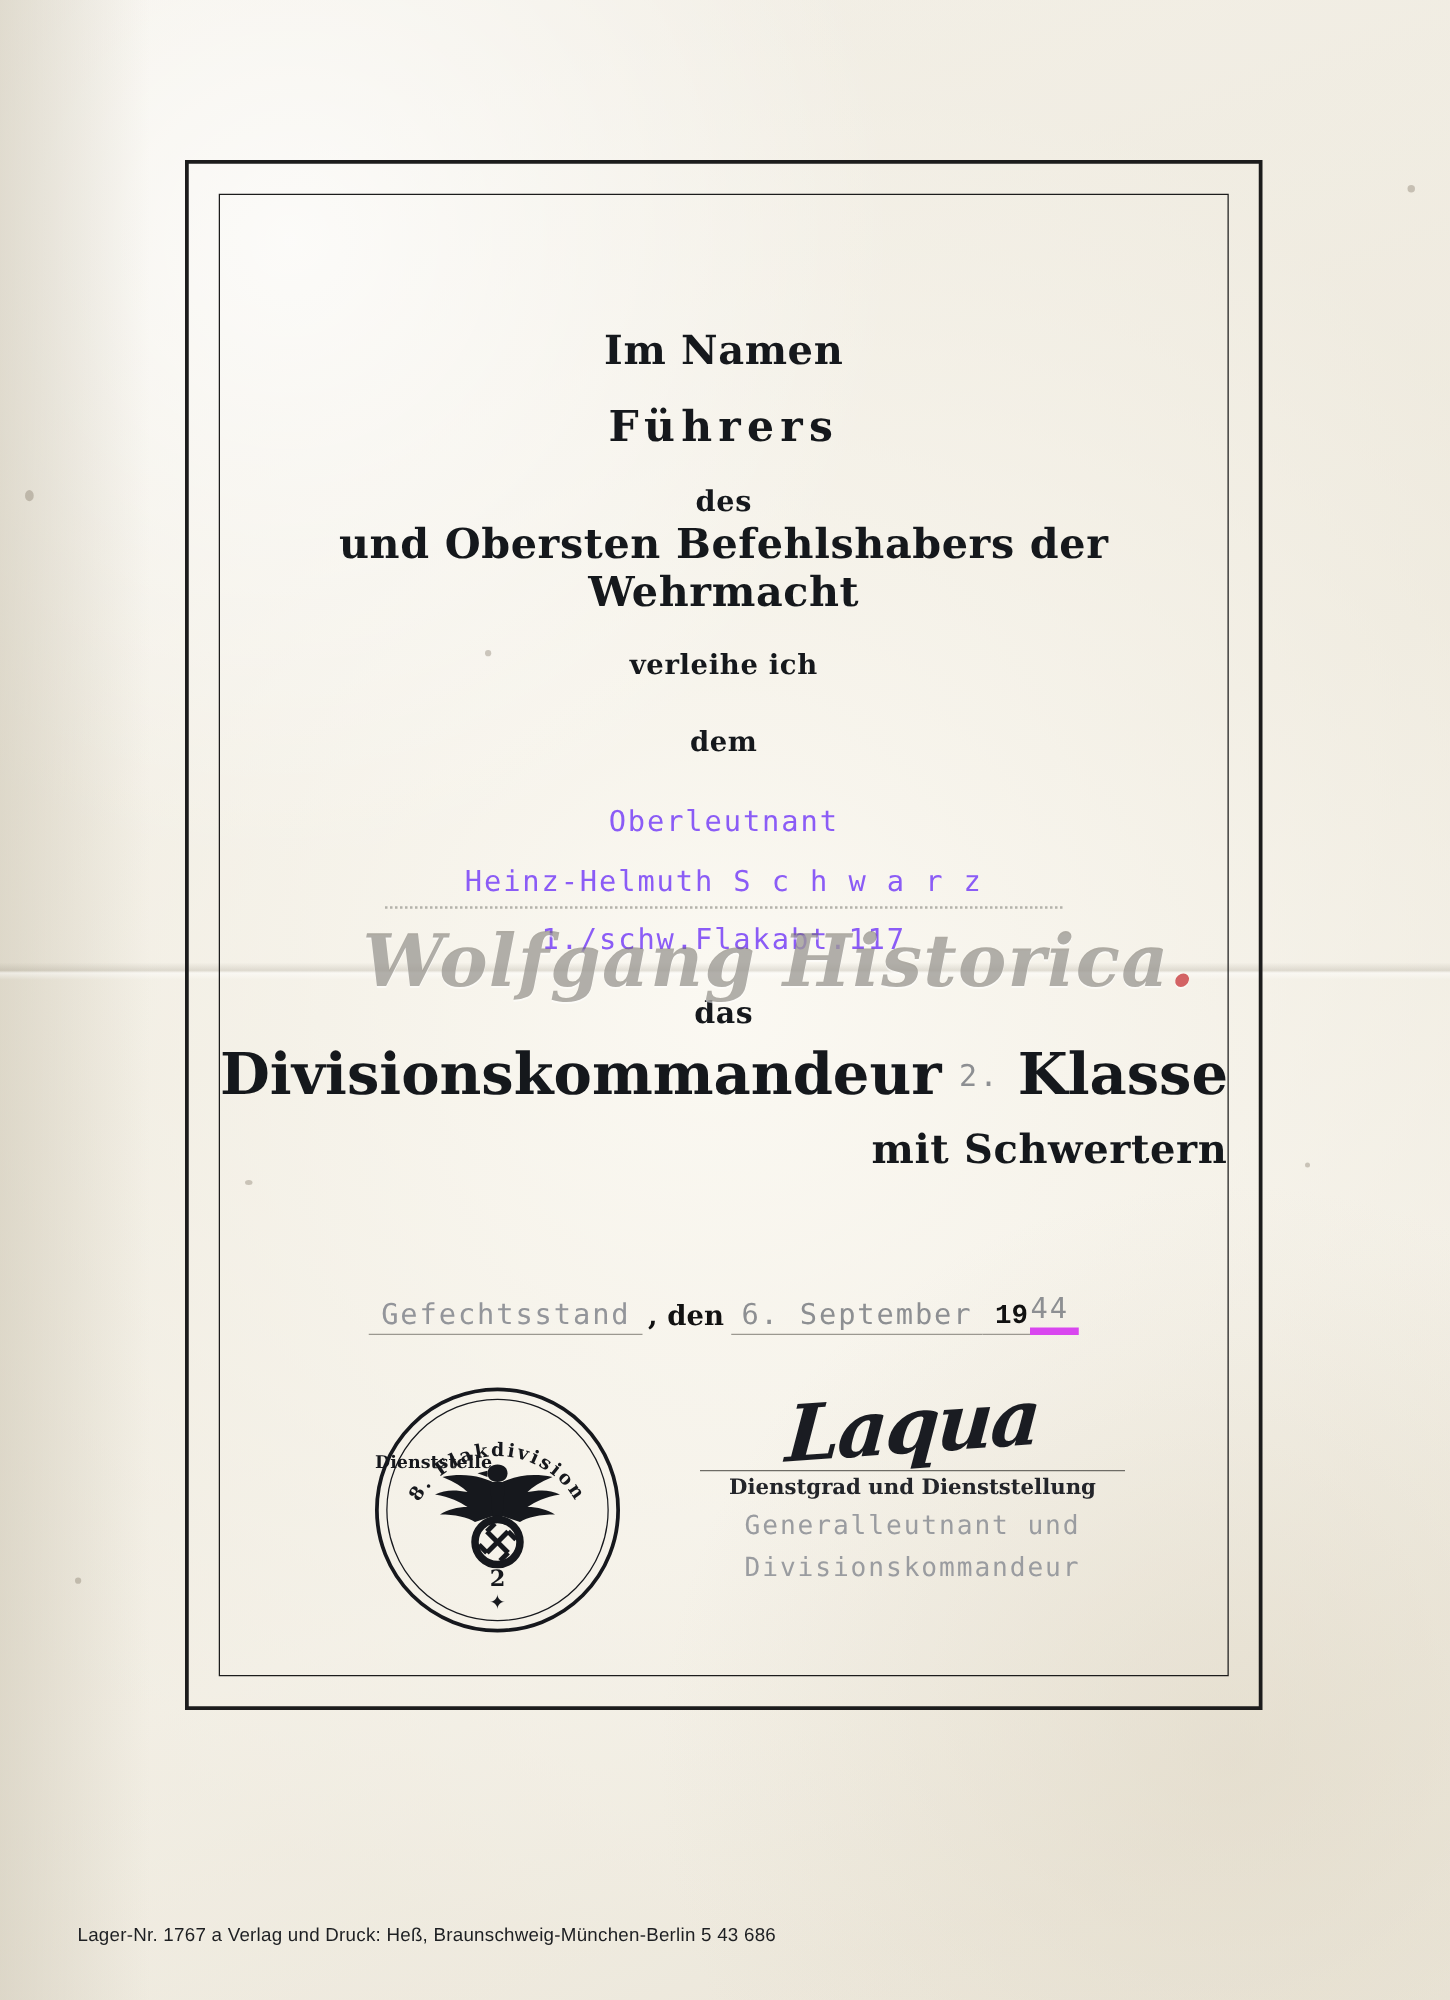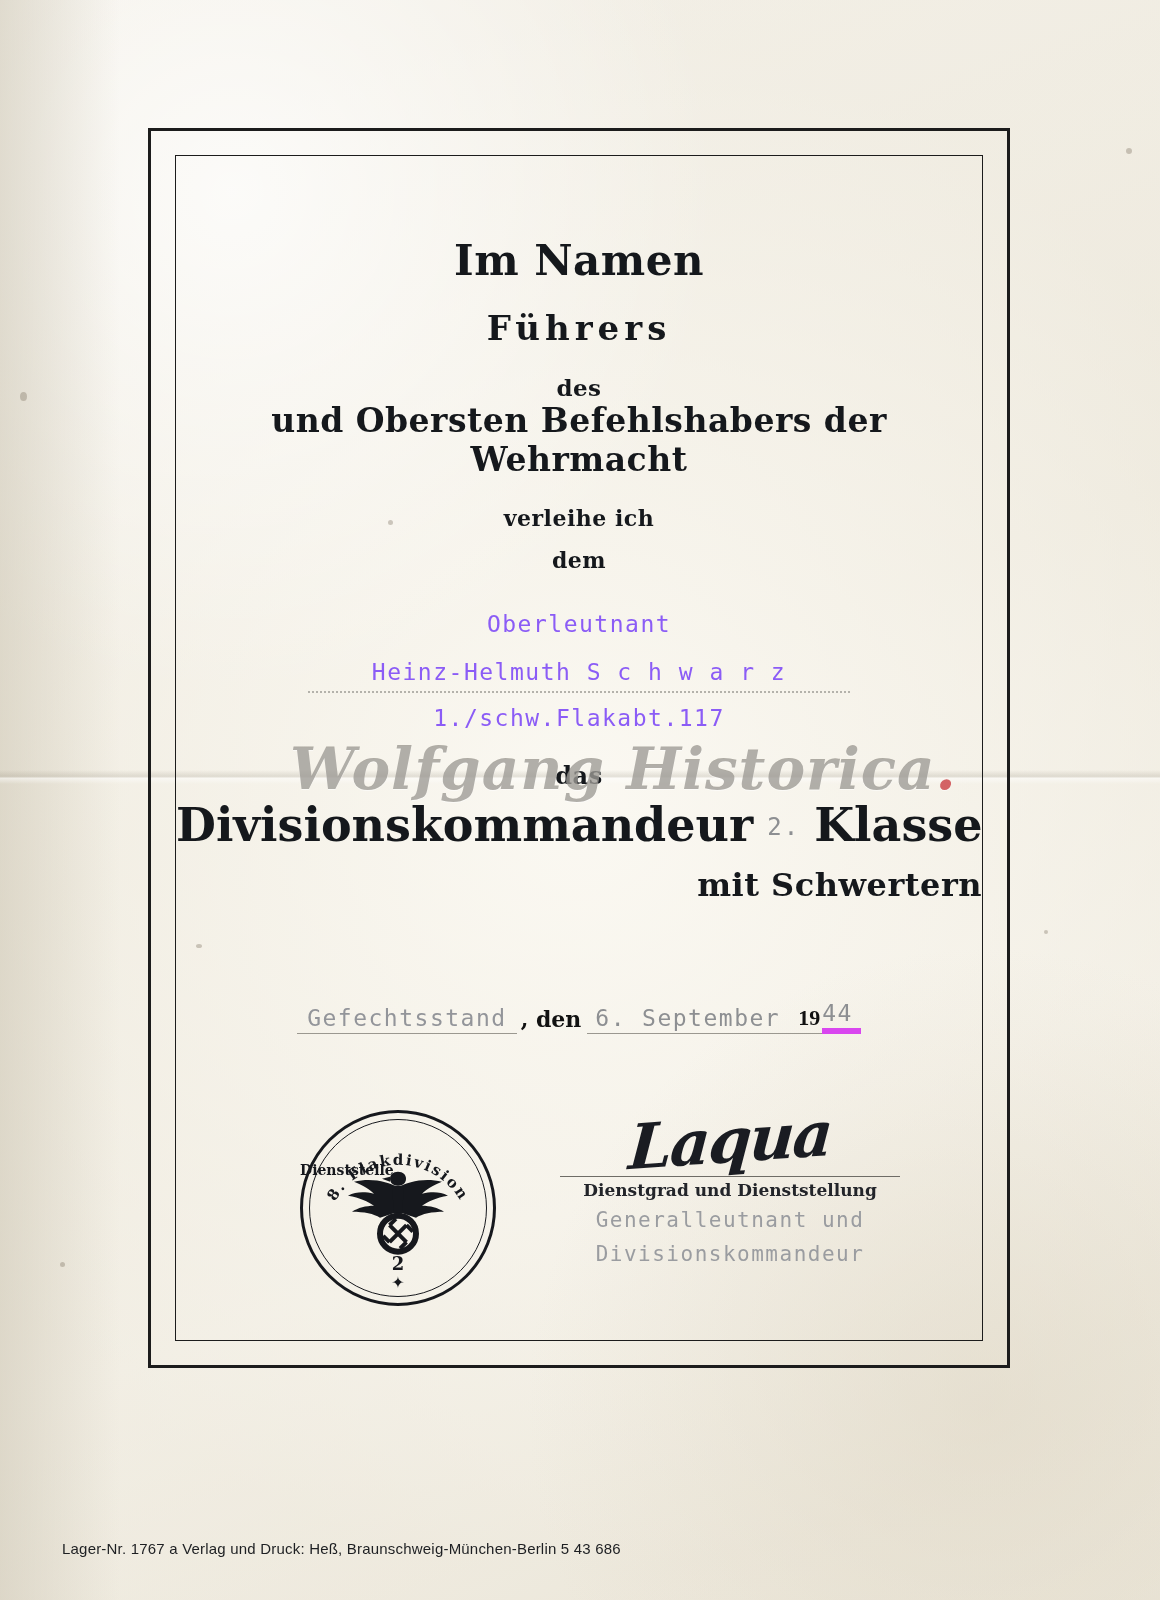--- a/index.html
+++ b/index.html
@@ -73,43 +73,43 @@
     color: #111;
   }
   
   .frak {
     font-family: "DejaVu Serif", "Liberation Serif", serif;
     font-weight: 700;
     color: #15181c;
     letter-spacing: 0.5px;
   }
   .l-imnamen {
-    font-size: 42px;
-    margin-top: 84px;
+    font-size: 32px;
+    margin-top: 108px;
     line-height: 1;
   }
   .l-des {
     font-size: 23px;
     margin-top: 26px;
   }
   .l-fuehrers {
     font-size: 34px;
     margin-top: 26px;
     letter-spacing: 5px;
   }
   .l-obersten {
     font-size: 33px;
   }
   .l-verleihe {
     font-size: 22px;
     margin-top: 26px;
   }
   .l-dem {
     font-size: 22px;
-    margin-top: 16px;
+    margin-top: 36px;
     text-align: center;
   }
   
   .typed {
     font-family: "DejaVu Sans Mono", "Liberation Mono", monospace;
     color: #8b5cf6;
     font-size: 23px;
     letter-spacing: 1.5px;
   }
   .l-rank {
@@ -180,21 +180,21 @@
   }
   .db-day, .db-month, .db-yr2 {
     font-family: "DejaVu Sans Mono", "Liberation Mono", monospace;
     color: #8d8f92;
     font-size: 23px;
     letter-spacing: 1.5px;
     border-bottom: 1px solid #9b9890;
     padding: 0 8px 2px 8px;
   }
   .db-19 {
-    font-family: Liberation Serif, serif;
+    font-family: Liberation Mono, monospace;
     font-weight: 700;
     font-size: 22px;
     padding: 0 2px 2px 10px;
     border-bottom: 1px solid #9b9890;
   }
   .db-yr2 {
     border-bottom: 6px solid #d946ef;
     padding-left: 0;
   }
   

